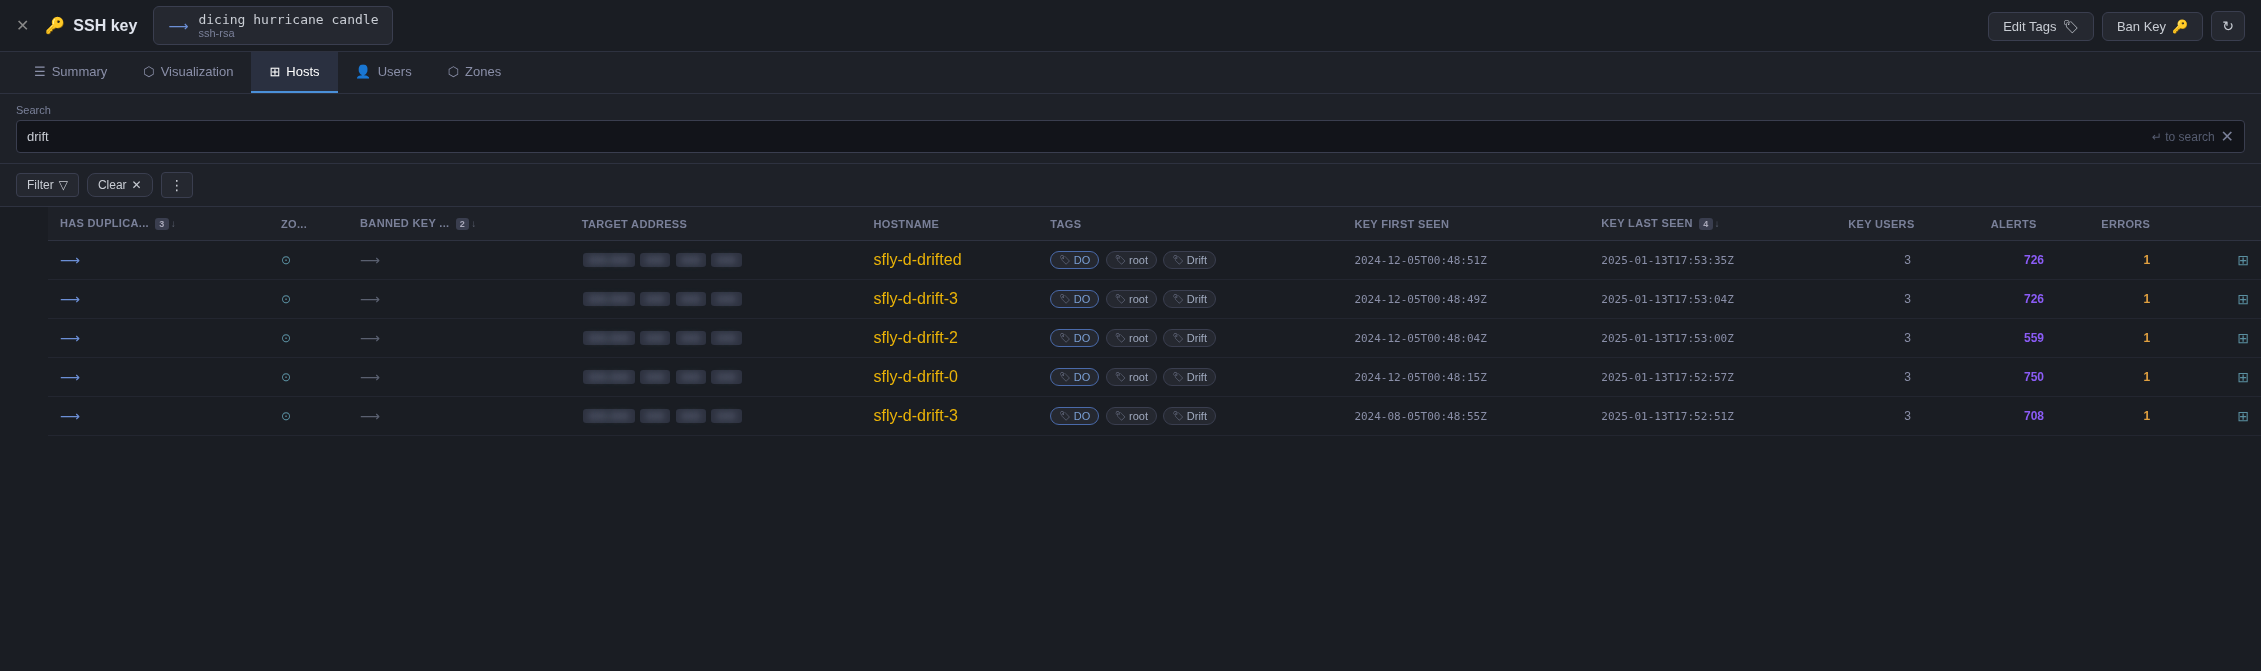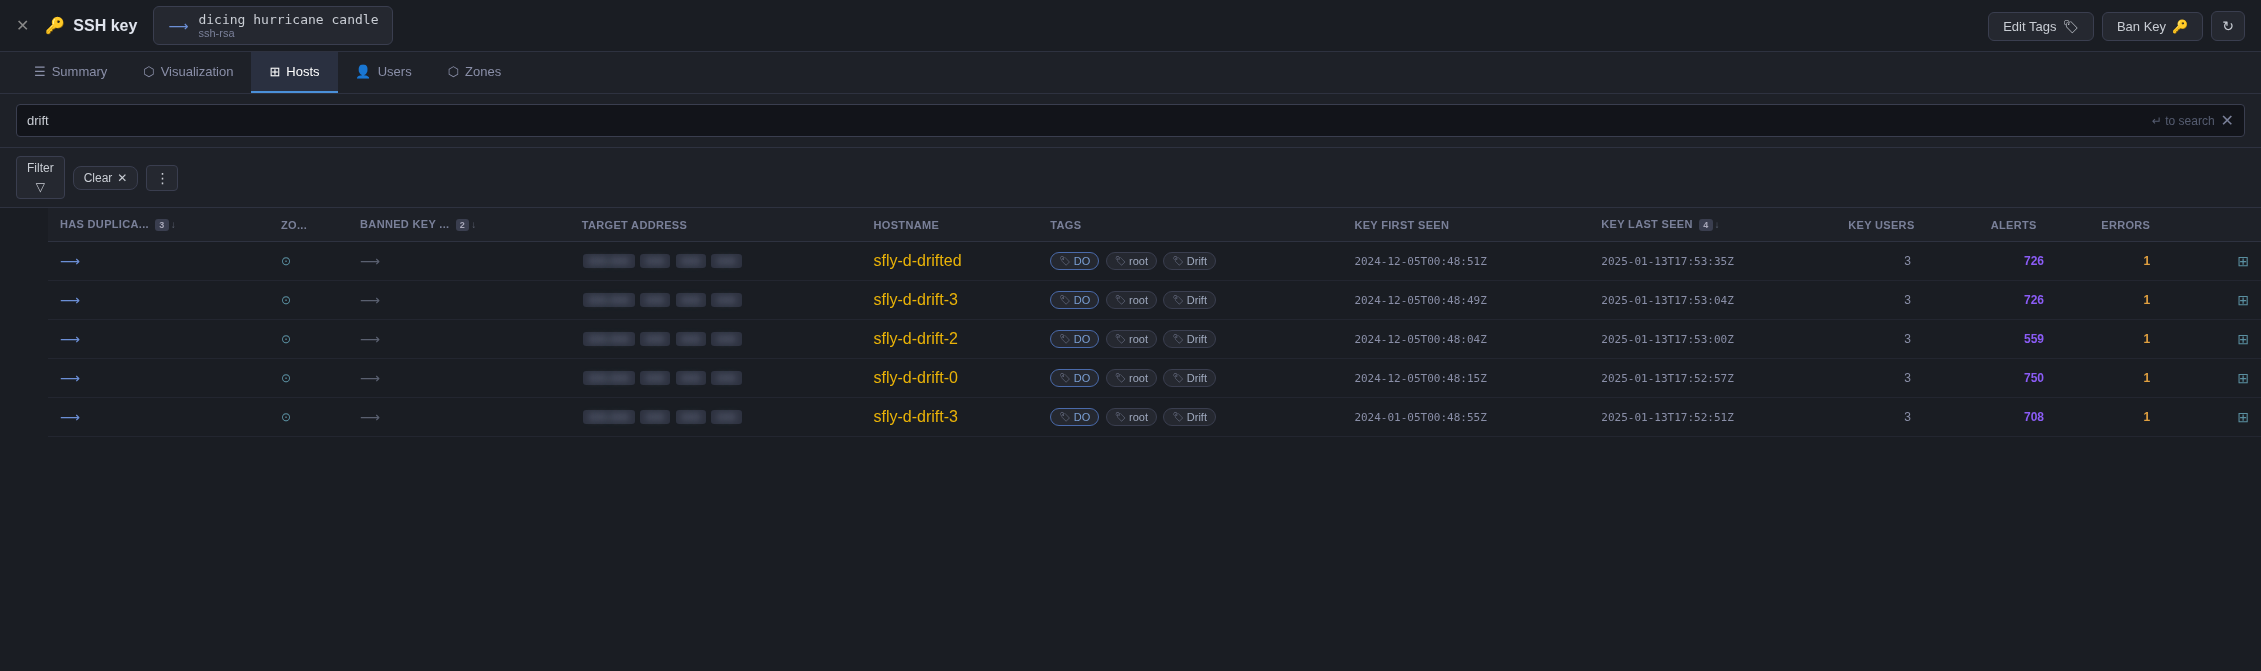--- a/index.html
+++ b/index.html
@@ -172,21 +172,20 @@
       display: flex;
       align-items: center;
       gap: 5px;
       background: #252830;
       border: 1px solid #3a3e4f;
       border-radius: 4px;
       padding: 4px 10px;
       color: #c9cdd4;
       cursor: pointer;
       font-size: 12px;
-      flex-direction: column;
     }
     .clear-btn {
       display: flex;
       align-items: center;
       gap: 5px;
       background: #252830;
       border: 1px solid #3a3e4f;
       border-radius: 8px;
       padding: 4px 10px;
       color: #c9cdd4;
@@ -377,20 +376,21 @@
     <span class="tab-icon">👤</span>
     <span>Users</span>
   </div>
   <div class="tab">
     <span class="tab-icon">⬡</span>
     <span>Zones</span>
   </div>
 </div>
 
 <div class="search-container">
+  <div class="search-label">Search</div>
   <div class="search-row">
     <input class="search-input" type="text" value="drift" placeholder="" style="">
     <span class="search-hint">↵  to search</span>
     <button class="search-close">✕</button>
   </div>
 </div>
 
 <div class="filter-bar">
   <button class="filter-btn">
     <span>Filter</span>
@@ -577,21 +577,21 @@
       <span class="ip-blur">000</span>
       <span class="ip-blur">000</span>
       <span class="ip-blur">000</span>
     </td>
     <td class="hostname">sfly-d-drift-3</td>
     <td>
       <span class="tag-pill tag-do"><span class="tag-icon">🏷</span>DO</span>
       <span class="tag-pill tag-root"><span class="tag-icon">🏷</span>root</span>
       <span class="tag-pill tag-drift"><span class="tag-icon">🏷</span>Drift</span>
     </td>
-    <td class="date-cell">2024-01-05T00:48:55Z</td>
+    <td class="date-cell">2024-08-05T00:48:55Z</td>
     <td class="date-cell">2025-01-13T17:52:51Z</td>
     <td class="count-cell">3</td>
     <td class="alert-count">708</td>
     <td style="text-align:center;">
       <span style="color:#e0a040;font-weight:600;">1</span>
     </td>
     <td class="actions-col">
       <span class="topology-icon">⊞</span>
     </td>
   </tr>

